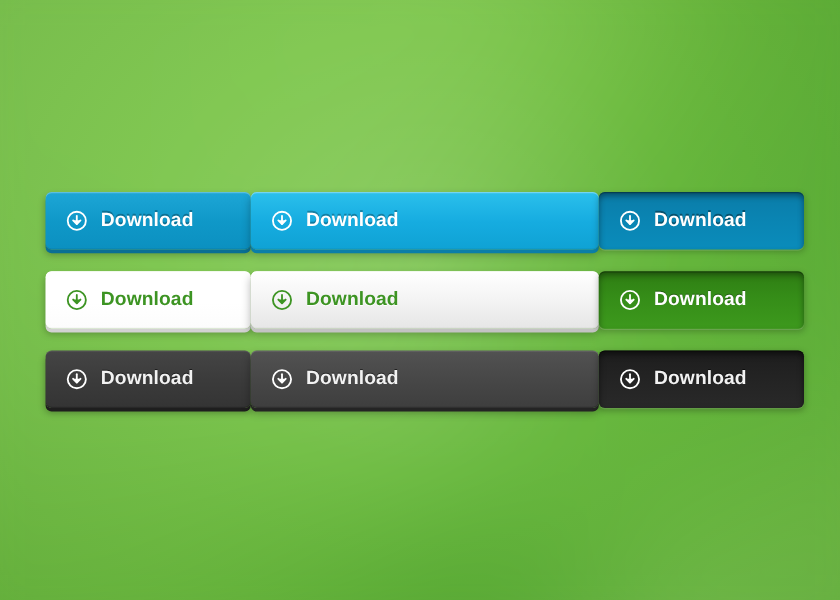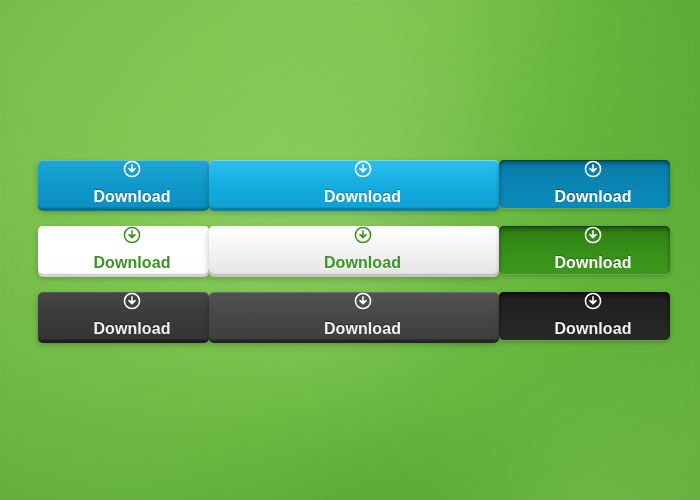--- a/index.html
+++ b/index.html
@@ -77,21 +77,20 @@
     font-family:"Liberation Sans", sans-serif;
     font-size:16px;
     font-weight:bold;
     letter-spacing:.1px;
     cursor:pointer;
     position:relative;
     width:100%;
     height:100%;
     text-align:left;
     white-space:nowrap;
-    flex-direction:column;
   }
   .btn .lbl { line-height:1; position:relative; top:0; }
   .btn .ico { display:flex; align-items:center; justify-content:center;
               width:18px; height:18px; flex:0 0 18px; }
   .btn .ico svg { display:block; width:18px; height:18px; }
 
   
   .btn-blue {
     color:#ffffff;
     background:linear-gradient(to bottom,#1da6d6 0%, #0f98c8 52%, #0b90c0 100%);

